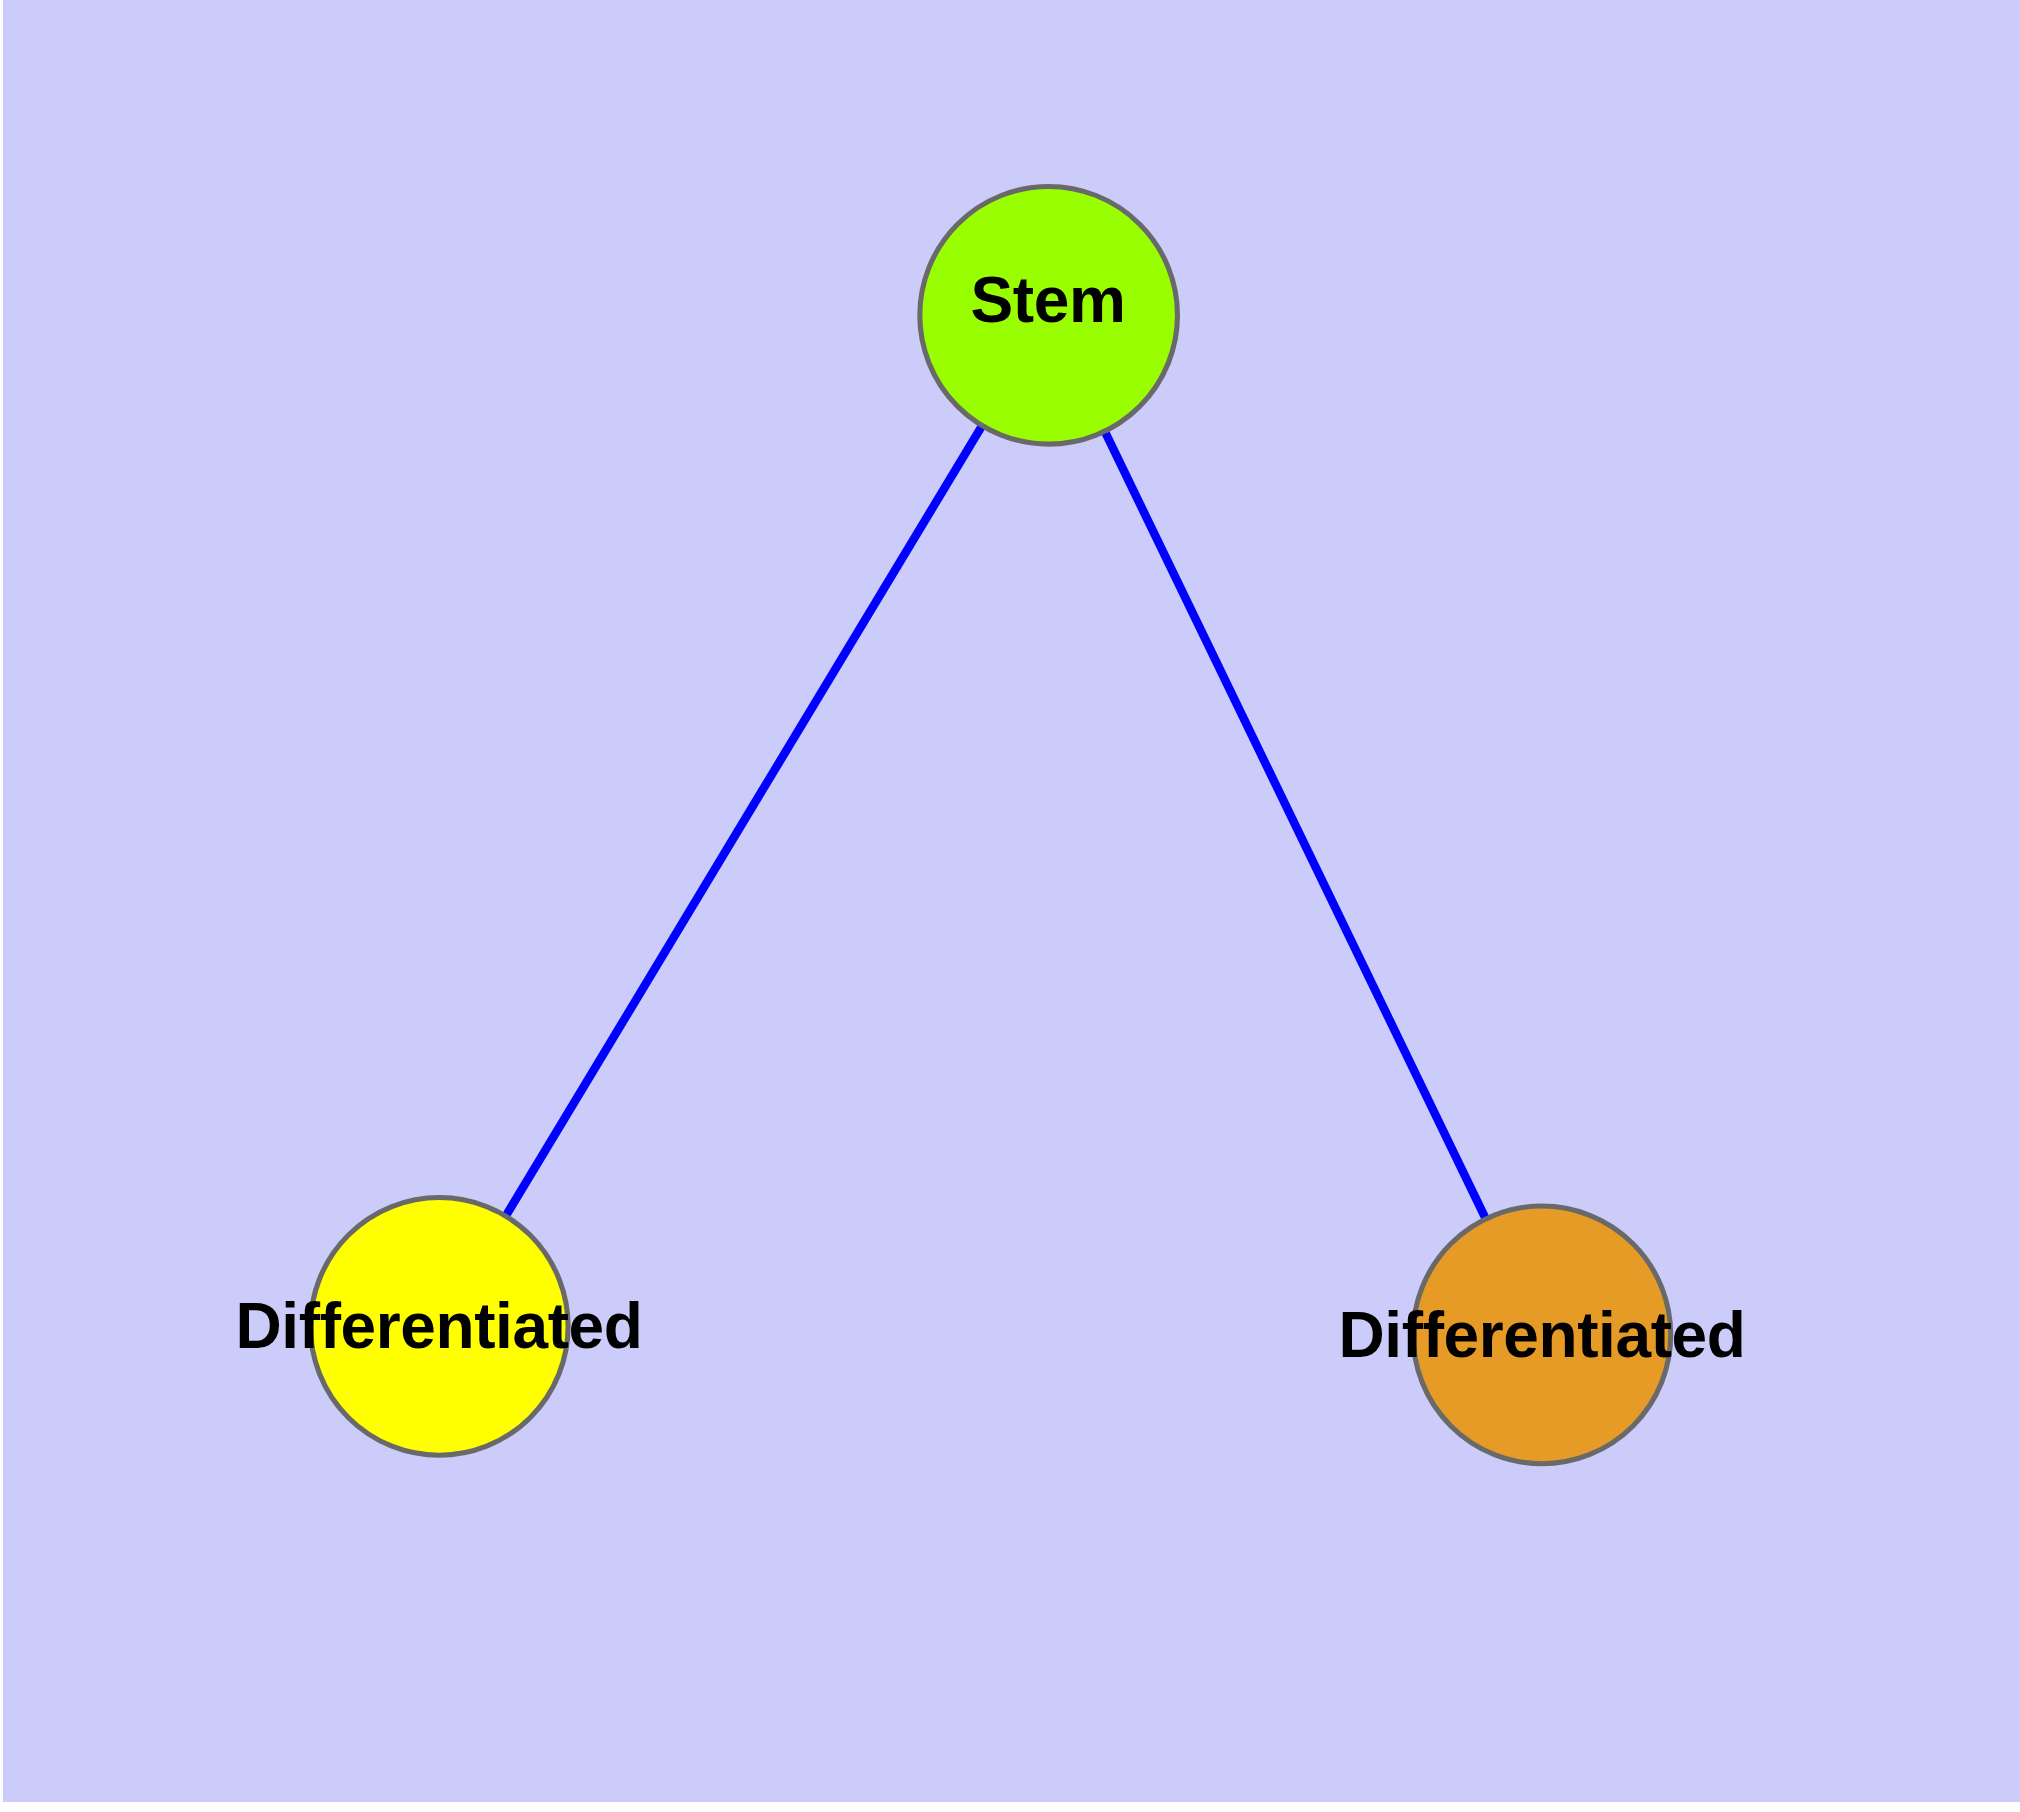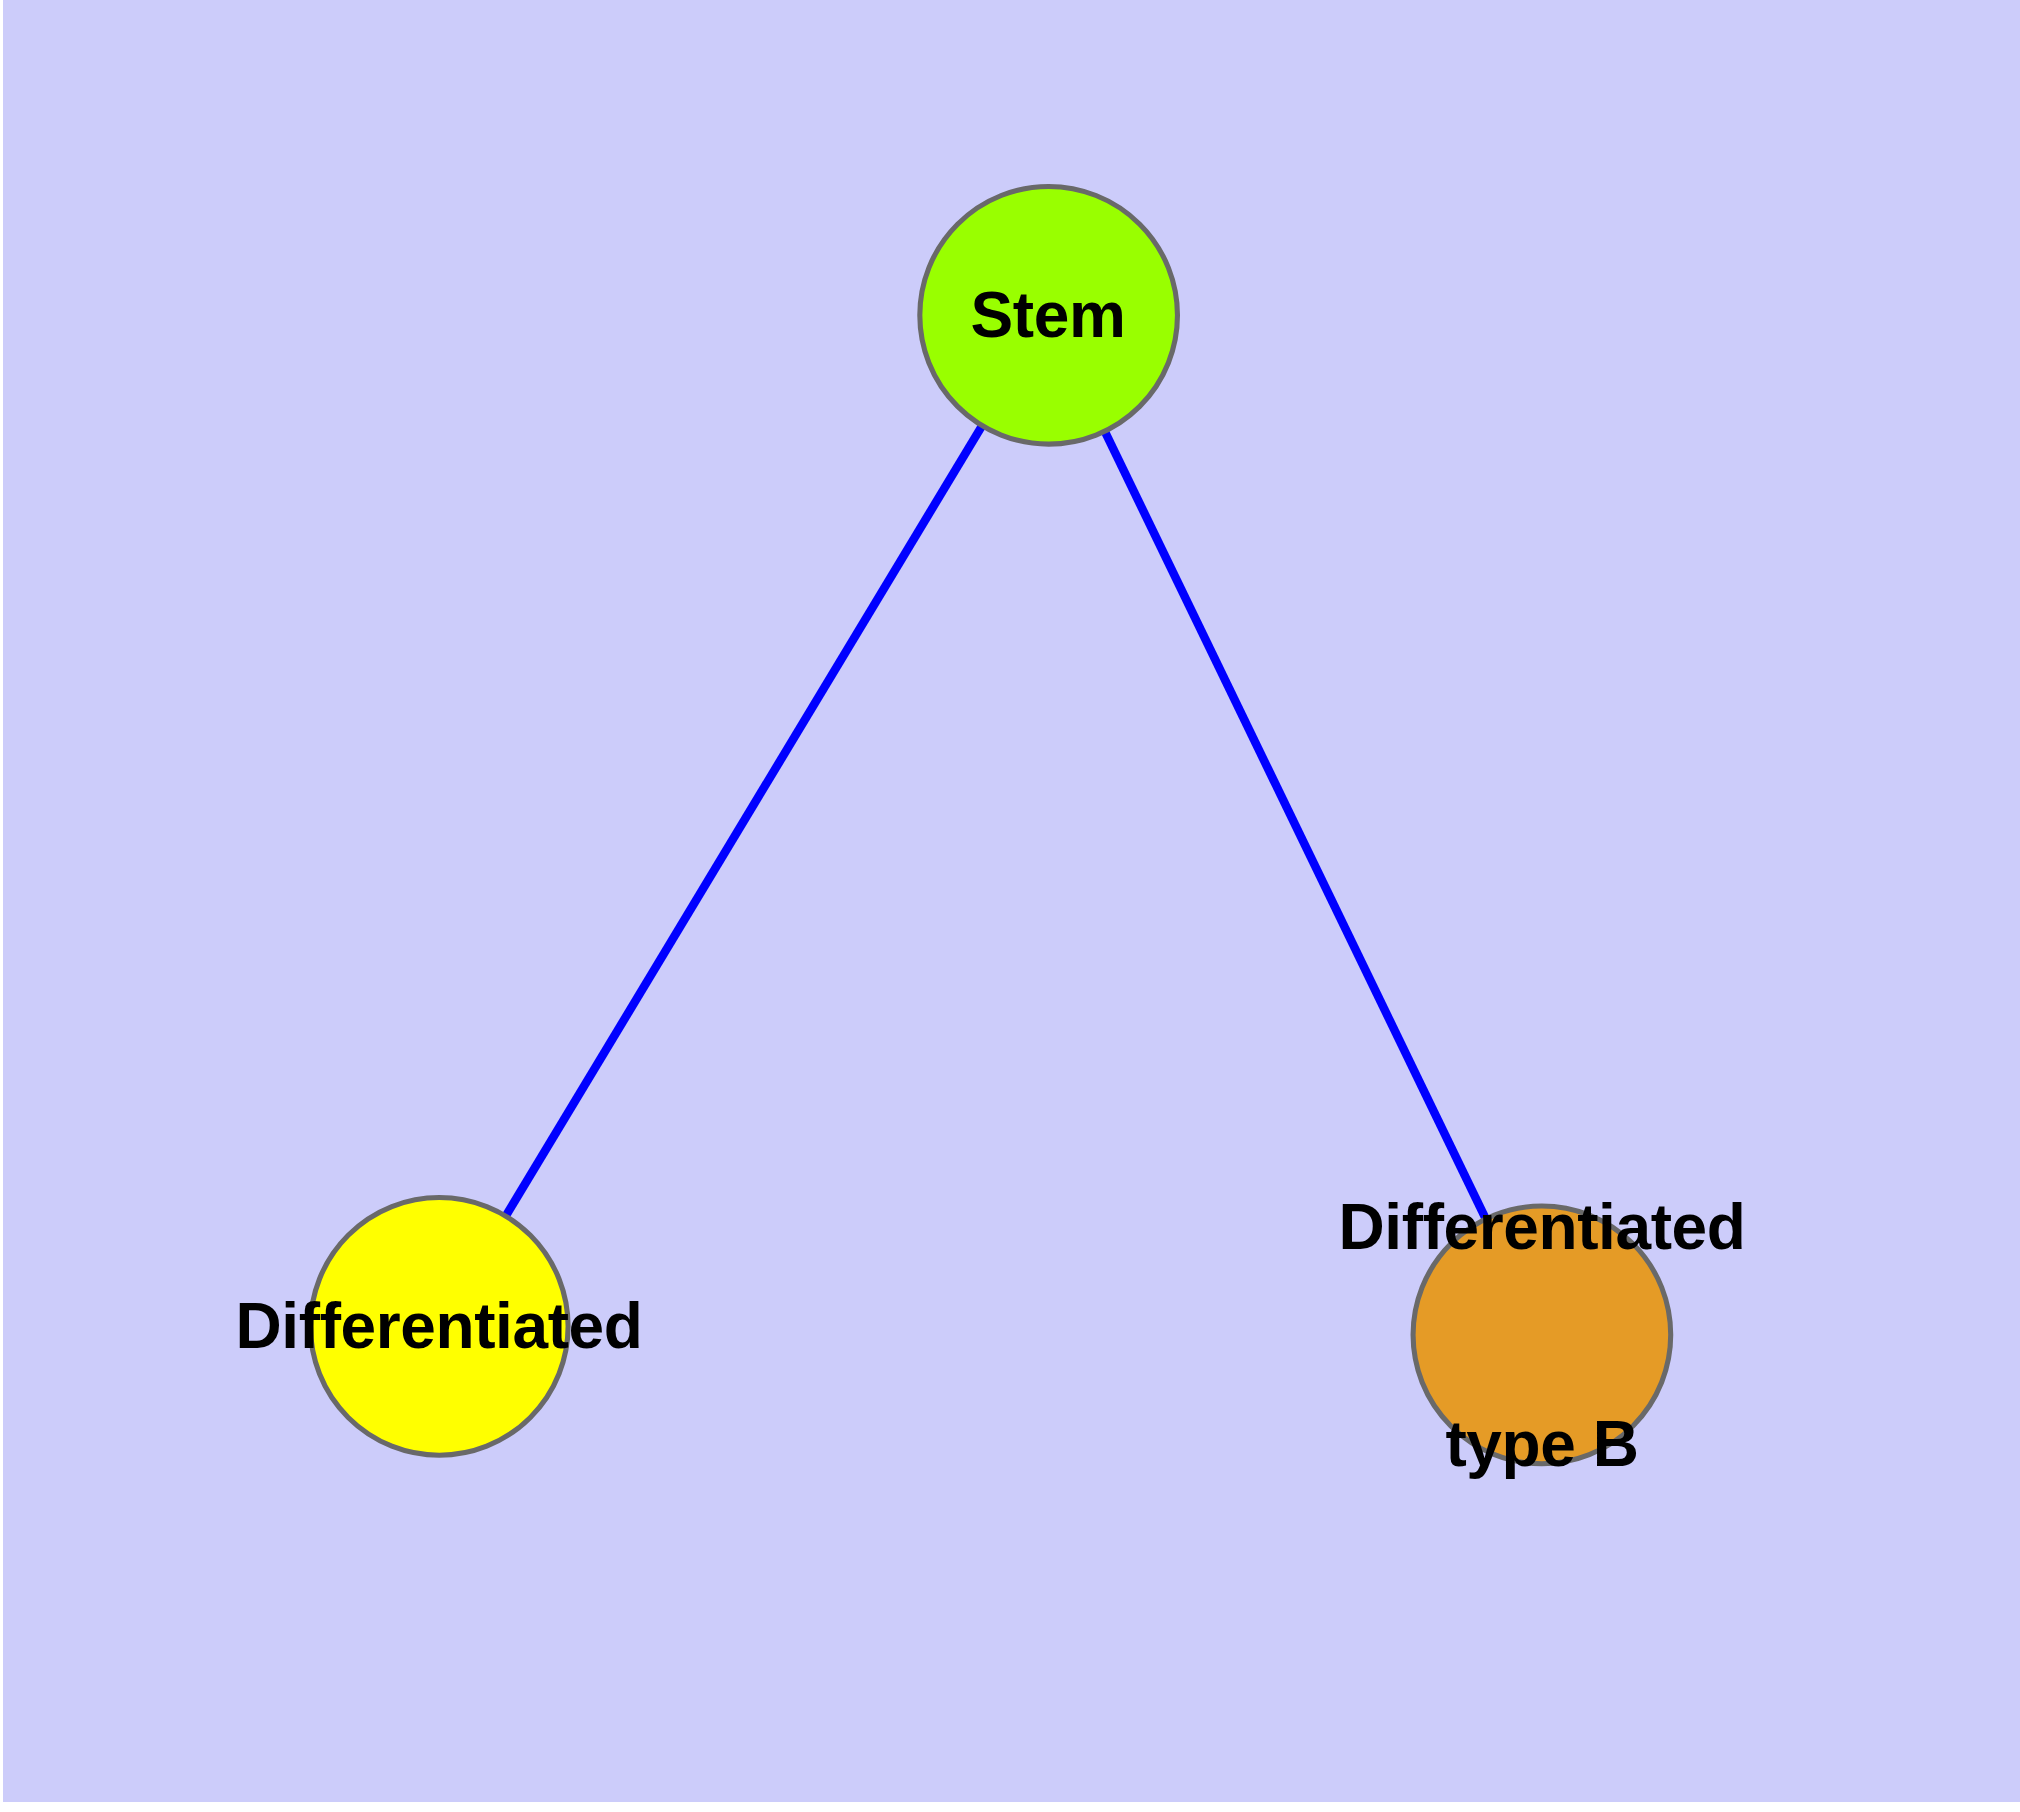--- a/index.html
+++ b/index.html
@@ -55,25 +55,24 @@
       <line x1="1237" y1="372" x2="518" y2="1565" stroke="#0000ff" stroke-width="10"></line>
       <line x1="1237" y1="372" x2="1819" y2="1575" stroke="#0000ff" stroke-width="10"></line>
     </g>
     <g>
       <circle cx="1237" cy="372" r="152" fill="#99ff00" stroke="#696969" stroke-width="6"></circle>
       <circle cx="518" cy="1565" r="152" fill="#ffff00" stroke="#696969" stroke-width="6"></circle>
       <circle cx="1819" cy="1575" r="152" fill="#e59b26" stroke="#696969" stroke-width="6"></circle>
     </g>
   </svg>
 
-  <div class="node-label" style="left:1048px; top:315px;">Stem</div>
+  <div class="node-label" style="left:1048px; top:300px;">Stem</div>
 
   <div class="node-label" style="left:439px; top:1326px;">
     <div>Differentiated</div>
   </div>
 
   <div class="node-label" style="left:1542px; top:1335px;">
     <div>Differentiated</div>
-    <div>type B</div>
   </div>
 
 </div>
 
 
 </body></html>

